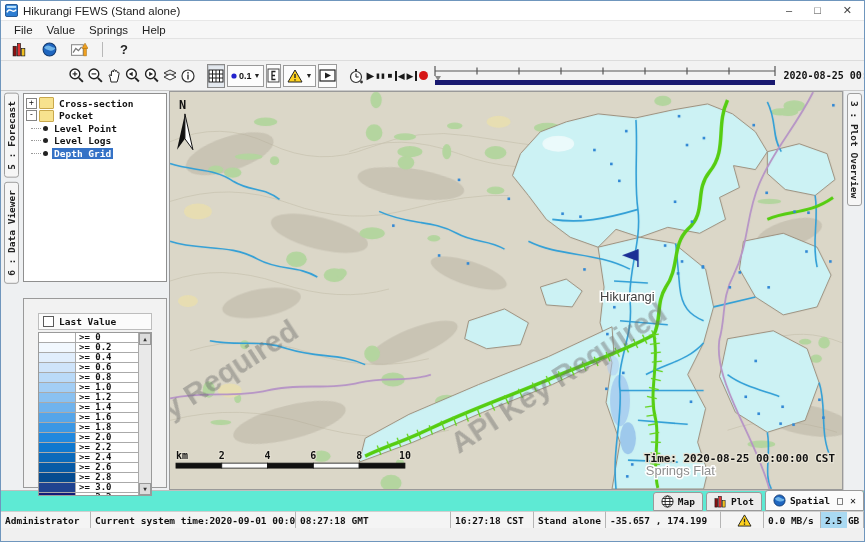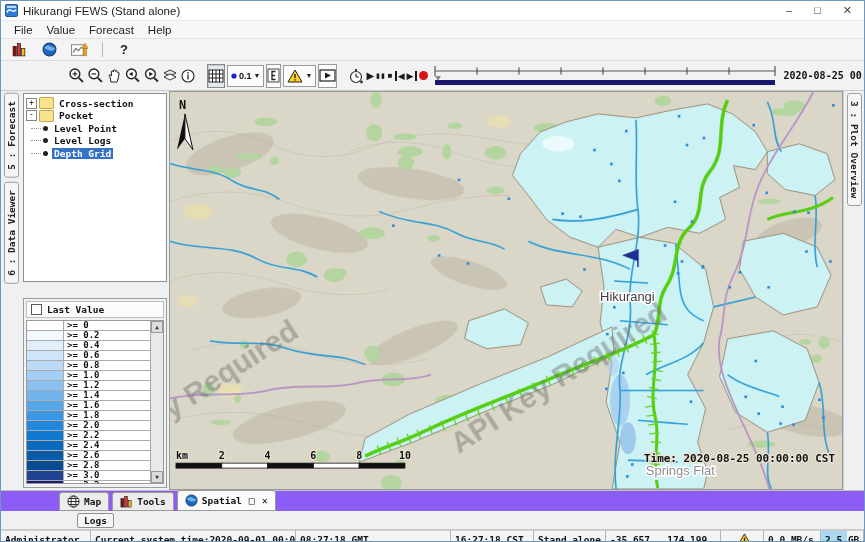--- a/index.html
+++ b/index.html
@@ -41,36 +41,36 @@
   .treebox{flex:1;background:#fff;border:1px solid #8f8f8f;overflow:hidden;padding:3px 2px;
     font-family:"DejaVu Sans Mono",monospace;font-weight:bold;font-size:9.5px;}
   .trow{display:flex;align-items:center;height:12.5px;white-space:nowrap;}
   .trow .expander{width:9px;height:9px;border:1px solid #848484;background:#fff;font-size:8px;line-height:7px;text-align:center;margin-right:2px;flex:none;font-weight:normal;}
   .trow .folder{width:13px;height:10px;background:#f7e28e;border:1px solid #c9a84c;margin-right:3px;flex:none;border-radius:1px;}
   .trow .bullet{width:5px;height:5px;border-radius:50%;background:#222;margin:0 4px 0 2px;flex:none;}
   .trow .conn{width:10px;border-top:1px dotted #9a9a9a;margin-left:5px;flex:none;}
   .trow .tlabel{padding:0 2px;}
   .trow.sel .tlabel{background:#3572c6;color:#fff;}
   
-  .legendbox{height:190px;margin-top:16px;background:#f2f2f2;border:1px solid #9a9a9a;padding:2px;box-sizing:border-box;
+  .legendbox{height:190px;margin-top:16px;background:#f2f2f2;border:1px solid #9a9a9a;padding:14px;box-sizing:border-box;
     font-family:"DejaVu Sans Mono",monospace;font-weight:bold;font-size:9.5px;}
   .lv-row{display:flex;align-items:center;gap:5px;border:1px solid #bdbdbd;background:#fbfbfb;height:15px;padding-left:4px;}
   .lv-row .cb{width:9px;height:9px;border:1px solid #5a5a5a;background:#fff;flex:none;}
   .legendtable{display:flex;margin-top:2px;height:162px;border:1px solid #9a9a9a;background:#fff;overflow:hidden;}
   .lrows{flex:1;overflow:hidden;}
   .lrow{display:flex;height:10px;box-sizing:border-box;border-bottom:1px solid #aaa;}
   .lrow .sw{width:36px;border-right:1px solid #aaa;flex:none;}
   .lrow .ll{flex:1;padding-left:3px;line-height:9px;font-size:9px;}
   .lscroll{width:12px;background:#e9e9e9;border-left:1px solid #aaa;display:flex;flex-direction:column;justify-content:space-between;align-items:center;}
   .lscroll .arr{width:10px;height:10px;background:#dcdcdc;border:1px solid #999;font-size:6px;line-height:9px;text-align:center;color:#333;}
   
   .mappanel{flex:1;position:relative;border:1px solid #9a9a9a;background:#dbd7c8;overflow:hidden;}
   .mappanel svg{position:absolute;inset:0;width:100%;height:100%;}
   
-  .tabsrow{height:20px;display:flex;align-items:flex-end;gap:3px;padding-left:58px;background:#8b5cf6;}
+  .tabsrow{height:20px;display:flex;align-items:flex-end;gap:3px;padding-left:58px;background:#5eead4;justify-content:flex-end;}
   .btab{display:flex;align-items:center;gap:4px;height:17px;padding:0 7px;border:1px solid #9a9a9a;border-radius:3px 3px 0 0;
     background:#ececec;font-family:"DejaVu Sans Mono",monospace;font-weight:bold;font-size:9.5px;}
   .btab.active{background:#fbfbfb;height:19px;}
   .btab .tctl{font-size:10px;margin-left:3px;color:#111;}
   .logsrow{height:18px;display:flex;align-items:center;padding-left:76px;background:#f0f0f0;border-bottom:1px solid #c9c9c9;}
   .logsbtn{font-family:"DejaVu Sans Mono",monospace;font-weight:bold;font-size:9.5px;border:1px solid #8f8f8f;border-radius:2px;background:#f6f6f6;padding:1px 6px;}
   
   .statusbar{height:17px;display:flex;font-family:"DejaVu Sans Mono",monospace;font-weight:bold;font-size:9.5px;background:#f4f4f4;}
   .scell{border-right:1px solid #b5b5b5;border-top:1px solid #cfcfcf;display:flex;align-items:center;padding-left:4px;box-sizing:border-box;white-space:nowrap;overflow:hidden;}
   .scell.c1{width:90px;} .scell.c2{width:205px;} .scell.c3{width:155px;} .scell.c4{width:83px;}
@@ -92,21 +92,21 @@
     <div class="winbtns">
       <span>–</span>
       <span>□</span>
       <span>✕</span>
     </div>
   </div>
 
   <div class="menubar" id="menubar">
       <span class="mi">File</span>
       <span class="mi">Value</span>
-      <span class="mi">Forecast</span>
+      <span class="mi">Springs</span>
       <span class="mi">Help</span>
     </div>
 
   <div class="toolbar1">
     <span class="tbtn">
         <svg width="15" height="15" viewBox="0 0 14 14">
           <rect x="1" y="4" width="3" height="9" fill="#8a1111" stroke="#111" stroke-width=".6"></rect>
           <rect x="5" y="1.5" width="3" height="11.5" fill="#e03030" stroke="#111" stroke-width=".6"></rect>
           <rect x="9" y="6" width="3" height="7" fill="#f0c020" stroke="#111" stroke-width=".6"></rect>
         </svg>
@@ -657,36 +657,33 @@
           <line x1="1.8" y1="10.2" x2="12.2" y2="10.2" stroke="#222"></line>
         </svg>
         <span>Map</span>
       </div>
       <div class="btab">
         <svg width="13" height="13" viewBox="0 0 14 14">
           <rect x="1" y="4" width="3" height="9" fill="#8a1111" stroke="#111" stroke-width=".6"></rect>
           <rect x="5" y="1.5" width="3" height="11.5" fill="#e03030" stroke="#111" stroke-width=".6"></rect>
           <rect x="9" y="6" width="3" height="7" fill="#f0c020" stroke="#111" stroke-width=".6"></rect>
         </svg>
-        <span>Tools</span>
+        <span>Plot</span>
       </div>
       <div class="btab active">
         <svg width="13" height="13" viewBox="0 0 14 14">
           <circle cx="7" cy="7" r="6" fill="#1f66c0"></circle>
           <path d="M2,5 Q5,2 8,4 T13,5 Q11,9 7,8 T2,5" fill="#6fb4e8"></path>
           <circle cx="7" cy="7" r="6" fill="none" stroke="#123a70"></circle>
         </svg>
         <span>Spatial</span>
         <span class="tctl">□</span>
         <span class="tctl" style="font-weight:bold;">✕</span>
       </div>
     </div>
-  <div class="logsrow">
-    <span class="logsbtn">Logs</span>
-  </div>
 
   <div class="statusbar">
     <span class="scell c1">Administrator</span>
     <span class="scell c2">Current system time:2020-09-01 00:00 CST</span>
     <span class="scell c3">08:27:18 GMT</span>
     <span class="scell c4">16:27:18 CST</span>
     <span class="scell c5">Stand alone</span>
     <span class="scell c6">-35.657 , 174.199</span>
     <span class="scell c7">
         <svg width="15" height="13" viewBox="0 0 16 14">

